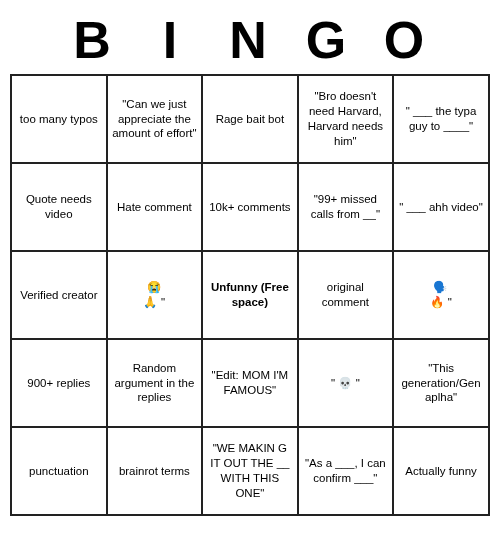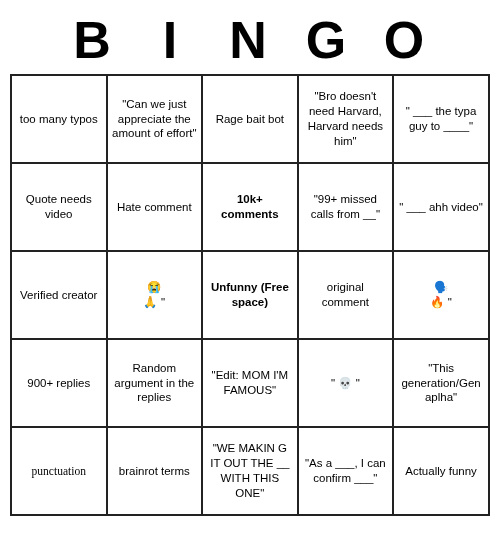--- a/index.html
+++ b/index.html
@@ -61,41 +61,41 @@
   <tr>
         <td style="white-space: pre-line;">too many typos</td>
         <td style="white-space: pre-line;">"Can we just appreciate the amount of effort"</td>
         <td style="white-space: pre-line;">Rage bait bot</td>
         <td style="white-space: pre-line;">"Bro doesn't need Harvard, Harvard needs him"</td>
         <td style="white-space: pre-line;">" ___ the typa guy to ____"</td>
       </tr>
       <tr>
         <td style="white-space: pre-line;">Quote needs video</td>
         <td style="white-space: pre-line; margin-left: 25px;">Hate comment</td>
-        <td style="white-space: pre-line; font-weight: bold;">10k+ comments</td>
+        <td style="white-space: pre-line;">10k+ comments</td>
         <td style="white-space: pre-line;">"99+ missed calls from __"</td>
         <td style="white-space: pre-line;">" ___ ahh video"</td>
       </tr>
       <tr>
         <td style="white-space: pre-line;">Verified creator</td>
         <td style="white-space: pre-line;">😭
 🙏 "</td>
         <td class="free-space" style="white-space: pre-line;">Unfunny (Free space)</td>
         <td style="white-space: pre-line; margin-top: 12px;">original comment</td>
         <td style="white-space: pre-line;">🗣️
 🔥 "</td>
       </tr>
       <tr>
         <td style="white-space: pre-line;">900+ replies</td>
         <td style="white-space: pre-line;">Random argument in the replies</td>
         <td style="white-space: pre-line;">"Edit: MOM I'M FAMOUS"</td>
         <td style="white-space: pre-line;">" 💀 "</td>
         <td style="white-space: pre-line;">"This generation/Gen aplha"</td>
       </tr>
       <tr>
-        <td style="white-space: pre-line; font-family: Liberation Serif, serif;">punctuation</td>
+        <td style="white-space: pre-line;">punctuation</td>
         <td style="white-space: pre-line;">brainrot terms</td>
         <td style="white-space: pre-line;">"WE MAKIN G IT OUT THE __ WITH THIS ONE"</td>
         <td style="white-space: pre-line;">"As a ___, I can confirm ___"</td>
         <td style="white-space: pre-line;">Actually funny</td>
       </tr>
     </tbody>
 </table>
 
 </body></html>

